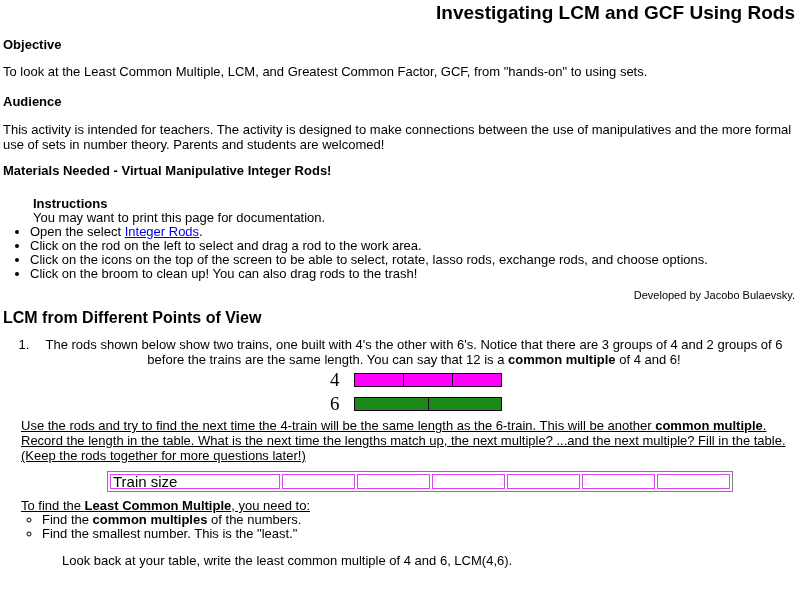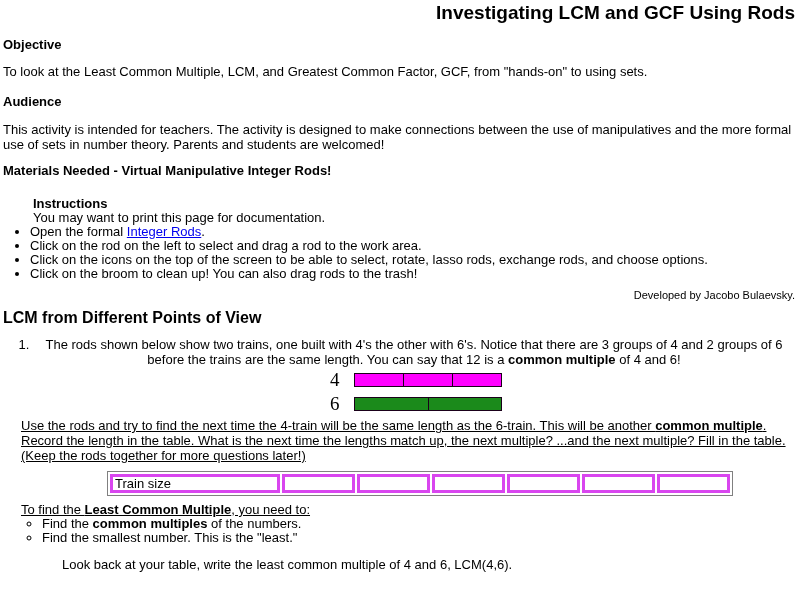--- a/index.html
+++ b/index.html
@@ -39,22 +39,22 @@
   }
   .rod { display: flex; width: 148px; height: 14px; border: 1px solid #1a001a; }
   .rod-seg { flex: 1; border-right: 1px solid #1a001a; }
   .rod-seg:last-child { border-right: none; }
   .para21 { margin-left: 18px; margin-top: 2px; text-decoration: underline; }
   table.mult-table {
     border-collapse: separate; border-spacing: 2px;
     border: 1px solid #808080; margin-left: 104px; margin-top: 8px;
   }
   table.mult-table td {
-    border: 3px solid #d946ef; height: 14px;
-    font-size: 13px; line-height: 13px; padding: 0 2px;
+    border: 1px solid #d946ef; height: 14px;
+    font-size: 15px; line-height: 13px; padding: 0 2px;
   }
   td.row-label { width: 170px; }
   td.empty { width: 73px; }
   .mt-tofind { margin-top: 7px; line-height: 14px; }
   ul.circle-list {
     list-style: circle; margin: 0; padding-left: 39px; line-height: 14px;
   }
   .lookback { margin-left: 59px; margin-top: 12px; }
   b { font-weight: bold; }
 </style>
@@ -70,21 +70,21 @@
 <div class="mt-audtext">This activity is intended for teachers. The activity is designed to make connections between the use of manipulatives and the more formal use of sets in number theory. Parents and students are welcomed!</div>
 
 <div class="h4 mt-materials">Materials Needed - Virtual Manipulative Integer Rods!</div>
 
 <div class="indent-block">
   <div class="h4">Instructions</div>
   <div>You may want to print this page for documentation.</div>
 </div>
 
 <ul class="main-list">
-  <li><span>Open the formal </span><a class="link">Integer Rods</a><span>.</span></li>
+  <li><span>Open the select </span><a class="link">Integer Rods</a><span>.</span></li>
   <li>Click on the rod on the left to select and drag a rod to the work area.</li>
   <li>Click on the icons on the top of the screen to be able to select, rotate, lasso rods, exchange rods, and choose options.</li>
   <li>Click on the broom to clean up! You can also drag rods to the trash!</li>
 </ul>
 
 <div class="credit">Developed by Jacobo Bulaevsky.</div>
 
 <div class="section-heading">LCM from Different Points of View</div>
 
 <ol class="num-list">

